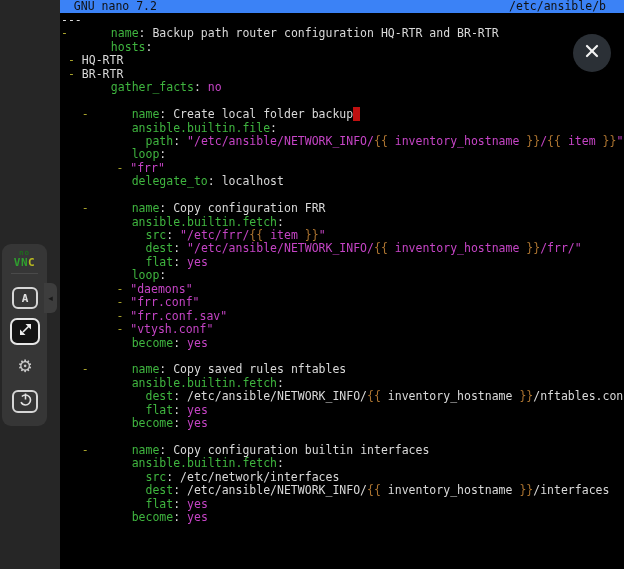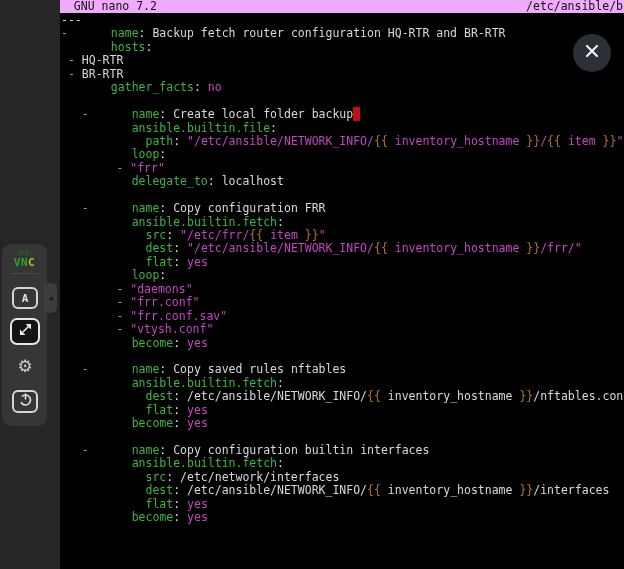--- a/index.html
+++ b/index.html
@@ -4,24 +4,24 @@
 <style>
   * { margin:0; padding:0; box-sizing:border-box; }
   html,body { width:624px; height:569px; overflow:hidden; background:#262626;
               font-family:"DejaVu Sans Mono", monospace; }
   .stage { position:relative; width:624px; height:569px; }
 
   
   .terminal { position:absolute; left:60px; top:0; width:564px; height:569px;
               background:#000; }
   .titlebar { position:absolute; left:0; top:0; width:100%; height:13px;
-              background:#f0abfc; color:#101010; font-size:11.5px; line-height:13px;
+              background:#3b82f6; color:#101010; font-size:11.5px; line-height:13px;
               display:flex; justify-content:space-between; white-space:pre; overflow:hidden; }
   .titlebar .t-left  { padding-left:0; }
-  .titlebar .t-right { padding-right:1px; }
+  .titlebar .t-right { padding-right:18px; }
 
   .code { position:absolute; left:1px; top:14px; width:563px; bottom:0;
           font-size:11.5px; overflow:hidden; }
   .line { white-space:pre; height:13.45px; line-height:13.45px; }
   .seg-w { color:#d9d9d9; }
   .seg-g { color:#3fb53f;margin-left:36px; }
   .seg-m { color:#c544c5; }
   .seg-y { color:#a7a22b; }
   .seg-b { color:#ac7430; }
   .seg-r { background:#c01010; color:#c01010; }
@@ -105,21 +105,21 @@
     </div>
   </div>
 
   <div class="terminal">
     <div class="titlebar">
       <span class="t-left">  <span>GNU nano 7.2</span></span>
       <span class="t-right">/etc/ansible/b</span>
     </div>
     <div class="code">
         <div class="line"><span class="seg-w">---</span></div>
-        <div class="line"><span class="seg-y">- </span><span class="seg-g">name</span><span class="seg-w">: Backup fetch router configuration HQ-RTR and BR-RTR</span></div>
+        <div class="line"><span class="seg-y">- </span><span class="seg-g">name</span><span class="seg-w">: Backup path router configuration HQ-RTR and BR-RTR</span></div>
         <div class="line"><span class="seg-w">  </span><span class="seg-g">hosts</span><span class="seg-w">:</span></div>
         <div class="line"><span class="seg-w"> </span><span class="seg-y">- </span><span class="seg-w">HQ-RTR</span></div>
         <div class="line"><span class="seg-w"> </span><span class="seg-y">- </span><span class="seg-w">BR-RTR</span></div>
         <div class="line"><span class="seg-w">  </span><span class="seg-g">gather_facts</span><span class="seg-w">: </span><span class="seg-m">no</span></div>
         <div class="line">&nbsp;</div>
         <div class="line"><span class="seg-w">   </span><span class="seg-y">- </span><span class="seg-g">name</span><span class="seg-w">: Create local folder backup</span><span class="seg-r"> </span></div>
         <div class="line"><span class="seg-w">     </span><span class="seg-g">ansible.builtin.file</span><span class="seg-w">:</span></div>
         <div class="line"><span class="seg-w">       </span><span class="seg-g">path</span><span class="seg-w">: </span><span class="seg-m">"/etc/ansible/NETWORK_INFO/</span><span class="seg-b">{{</span><span class="seg-m"> inventory_hostname </span><span class="seg-b">}}</span><span class="seg-m">/</span><span class="seg-b">{{</span><span class="seg-m"> item </span><span class="seg-b">}}</span><span class="seg-m">"</span></div>
         <div class="line"><span class="seg-w">     </span><span class="seg-g">loop</span><span class="seg-w">:</span></div>
         <div class="line"><span class="seg-w">        </span><span class="seg-y">- </span><span class="seg-m">"frr"</span></div>

